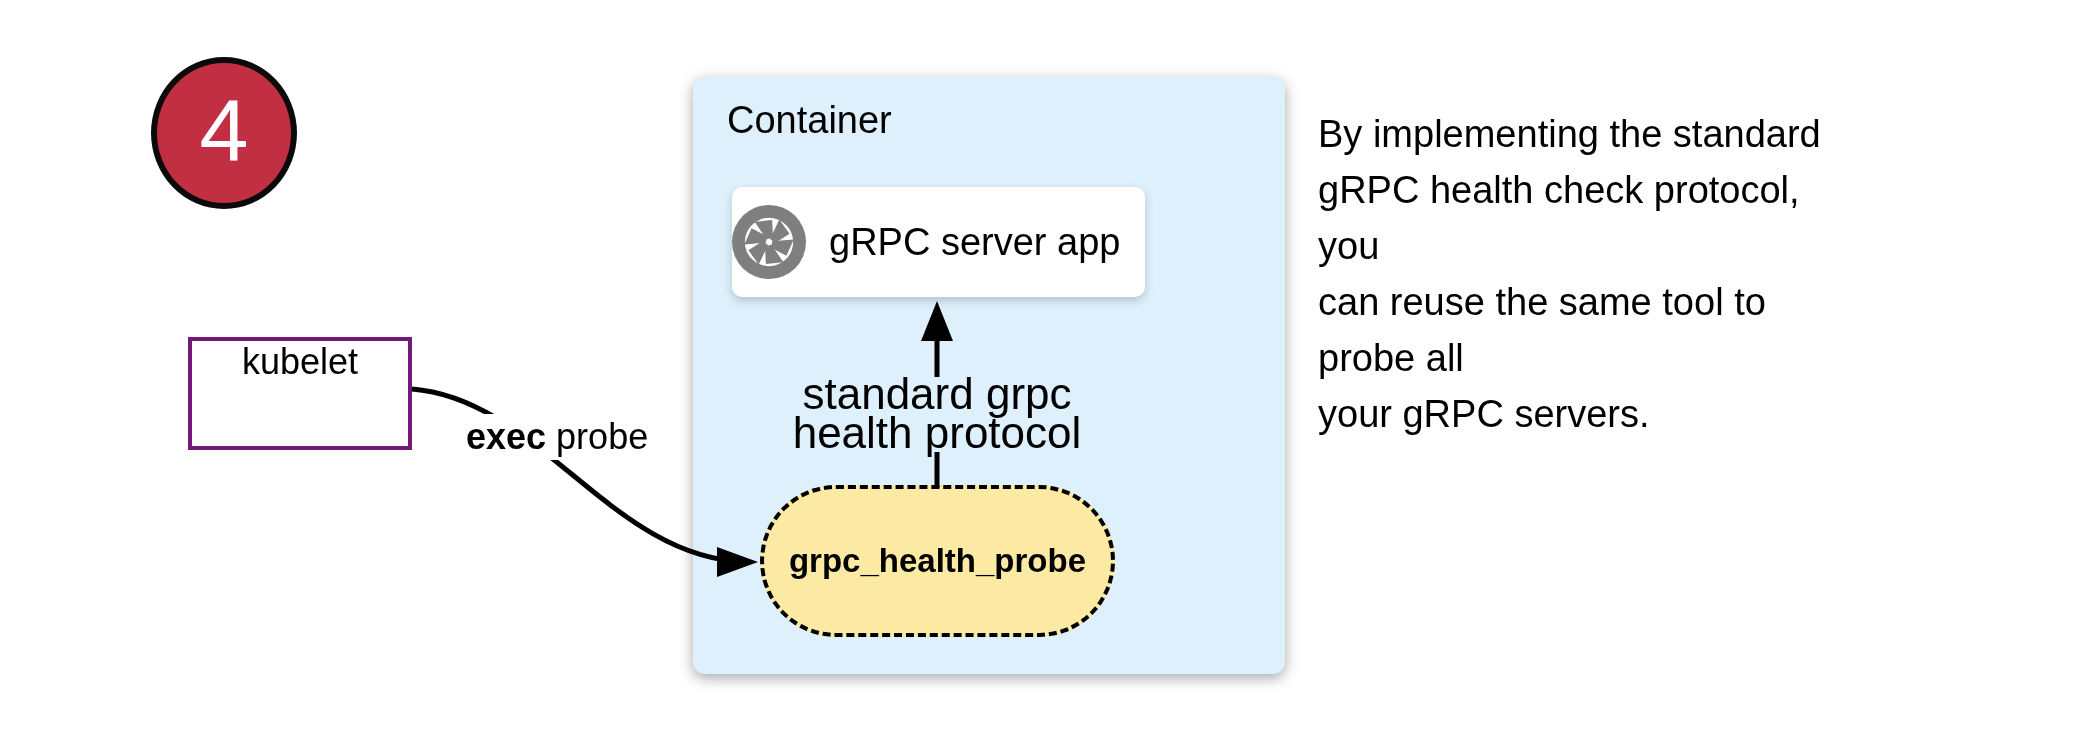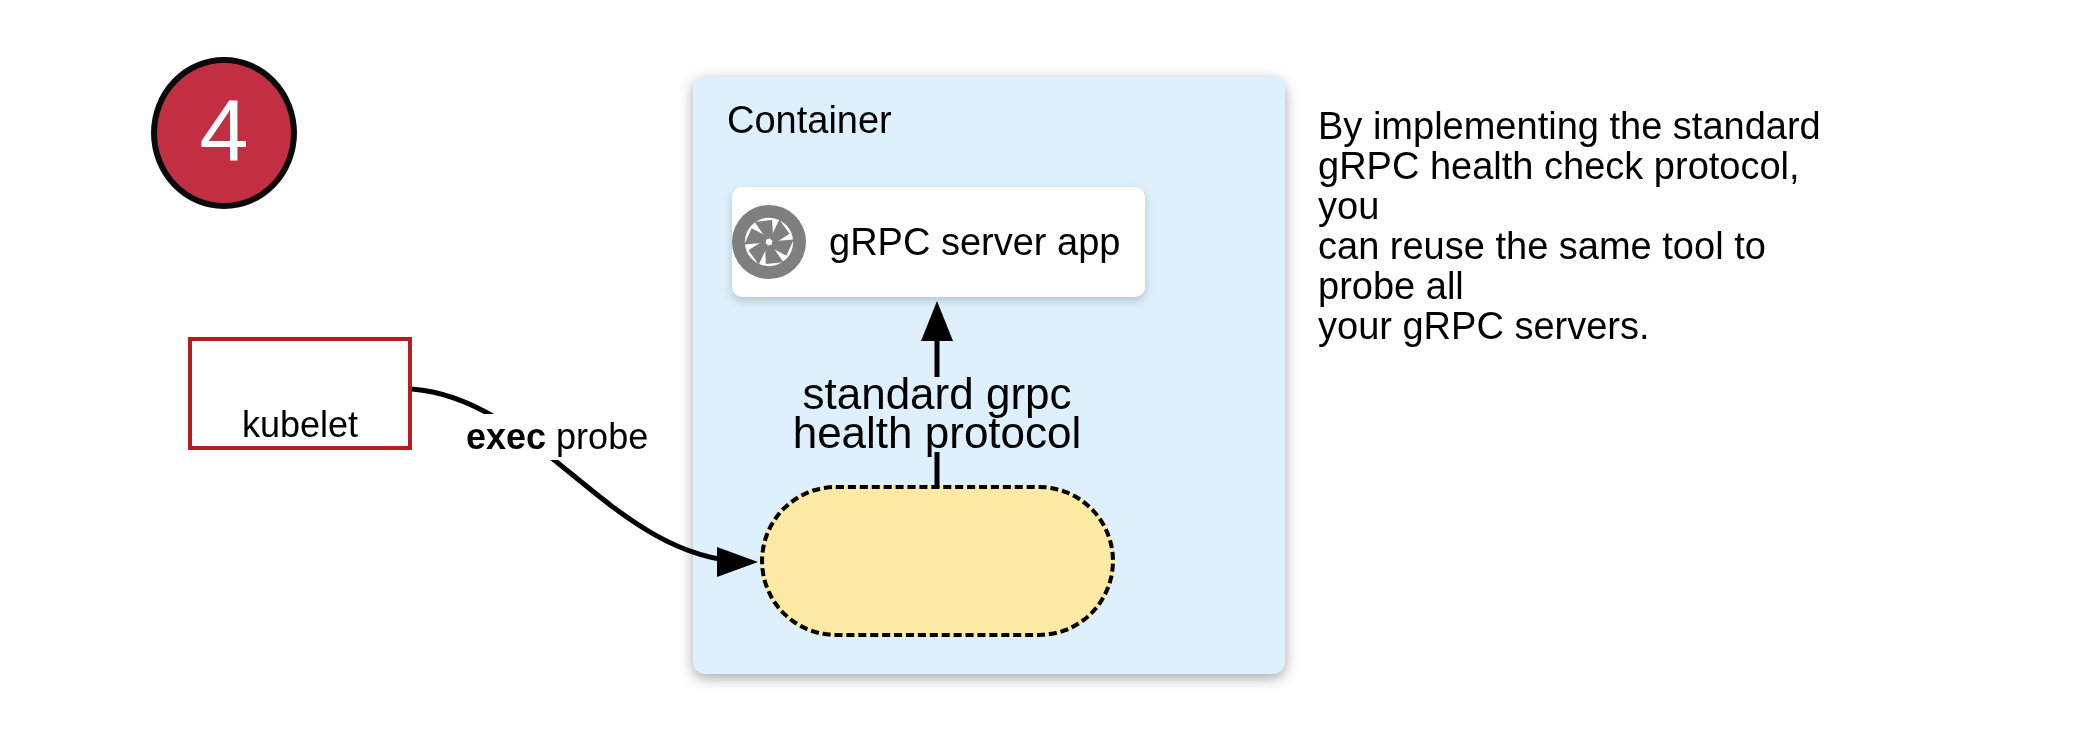--- a/index.html
+++ b/index.html
@@ -19,22 +19,22 @@
   
   .badge{
     position:absolute;left:151px;top:57px;width:146px;height:152px;
     background:var(--badge-red);border:6px solid #0a0a0a;border-radius:50%;
     box-sizing:border-box;display:flex;align-items:center;justify-content:center;
   }
   .badge-num{color:#fff;font-size:88px;line-height:1;transform:translateY(-2px);}
   
   .kubelet{
     position:absolute;left:188px;top:337px;width:224px;height:113px;
-    background:#fff;border:4px solid #b91c1c;box-sizing:border-box;
-    display:flex;align-items:flex-end;justify-content:center;font-size:36px;
+    background:#fff;border:4px solid #701a75;box-sizing:border-box;
+    display:flex;align-items:flex-start;justify-content:center;font-size:36px;
   }
   
   .container-box{
     position:absolute;left:693px;top:77px;width:592px;height:597px;
     background:var(--container-blue);border-radius:12px;
     box-shadow:0 4px 14px rgba(60,60,60,.45);
   }
   .container-title{position:absolute;left:34px;top:22px;font-size:38px;}
   .server-box{
     position:absolute;left:39px;top:110px;width:413px;height:110px;
@@ -57,21 +57,21 @@
   .pill-sub{font-size:33px;line-height:38px;}
   
   .exec-label{
     position:absolute;left:458px;top:414px;background:var(--page-bg);
     padding:2px 8px;font-size:36px;white-space:nowrap;text-align:center;
   }
   .exec-label b{font-weight:bold;}
   
   .note{
     position:absolute;left:1318px;top:106px;width:520px;
-    font-size:38px;line-height:40px;white-space:pre-line;
+    font-size:38px;line-height:56px;white-space:pre-line;
   }
   
   .arrows{position:absolute;left:0;top:0;pointer-events:none;}
 </style>
 </head>
 <body>
 
 <div class="canvas">
 
   <div class="badge">
@@ -98,20 +98,21 @@
           <polygon points="37,33 46,14 56,28 42,37" transform="rotate(300,36,36)"></polygon>
         </g>
       </svg>
       <span class="server-label">gRPC server app</span>
     </div>
 
     <div class="protocol-label">standard grpc
 health protocol</div>
 
     <div class="pill">
+      <span class="pill-title">grpc_health_probe</span>
     </div>
   </div>
 
   <svg class="arrows" width="2100" height="750" viewBox="0 0 2100 750">
 
     <g>
       <path d="M412,389 C540,399 612,560 748,562" fill="none" stroke="#000" stroke-width="5"></path>
       <polygon points="758,562 717,547 717,577" fill="#000"></polygon>
     </g>
 

